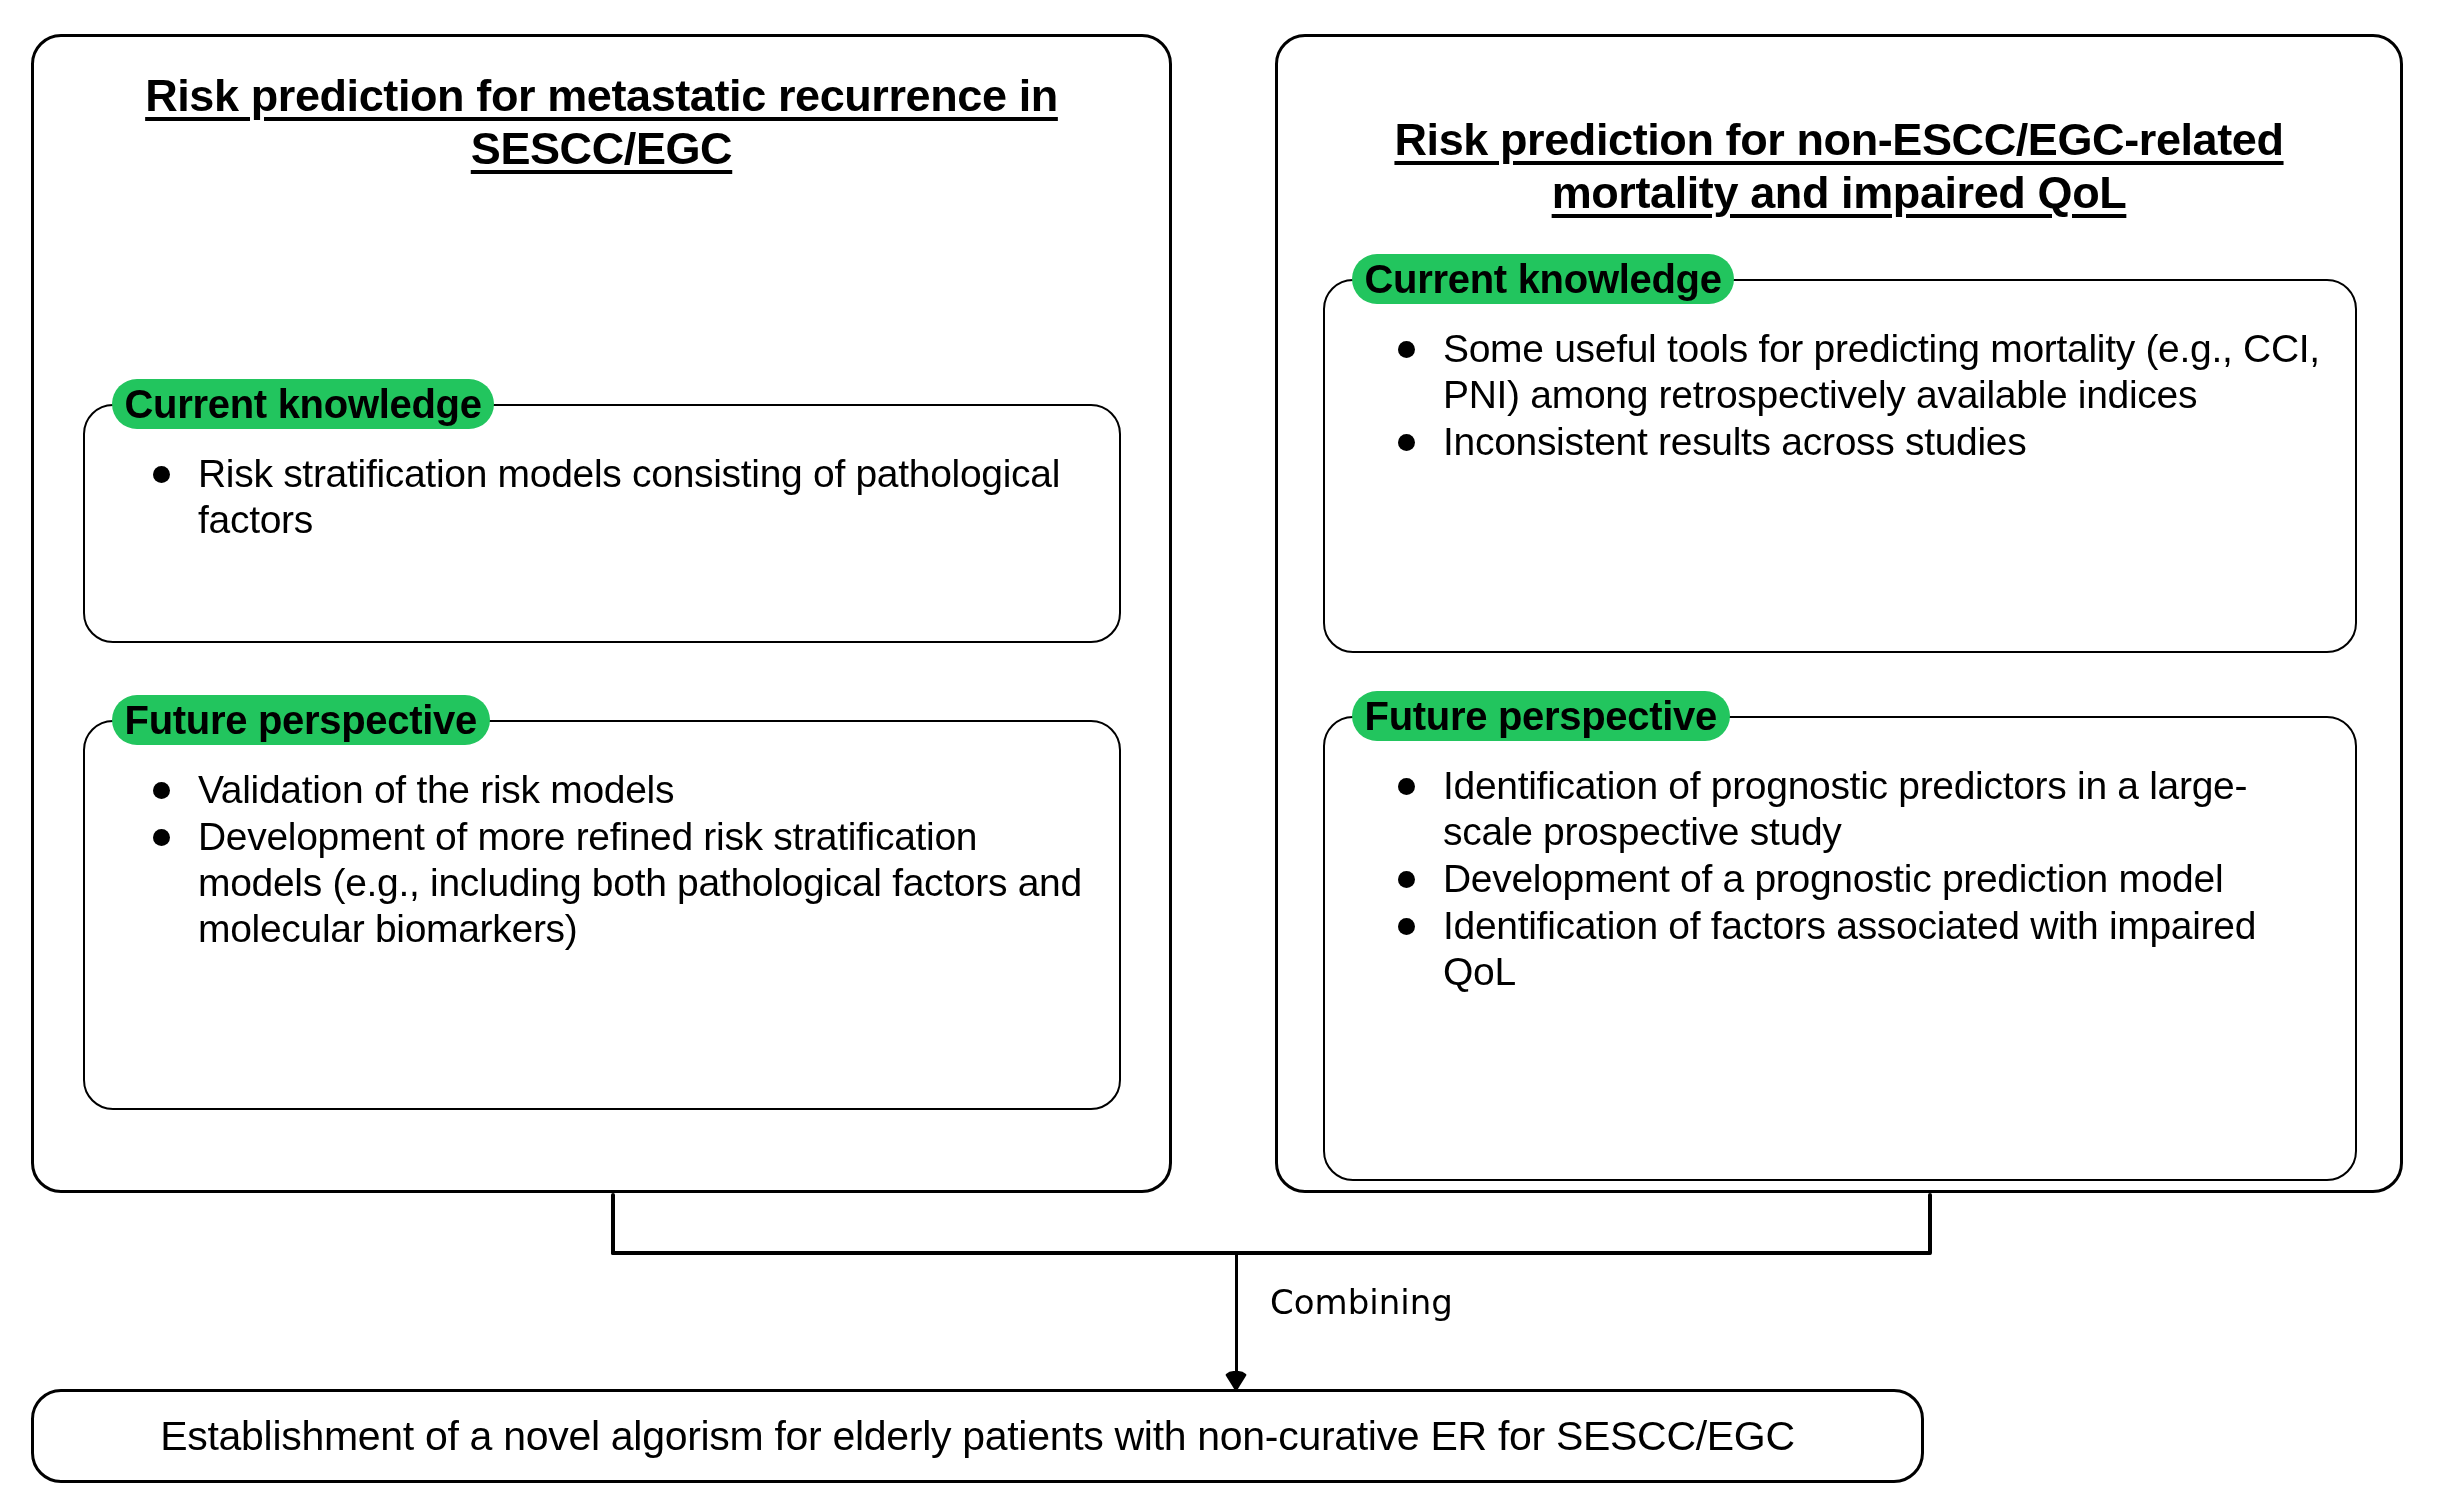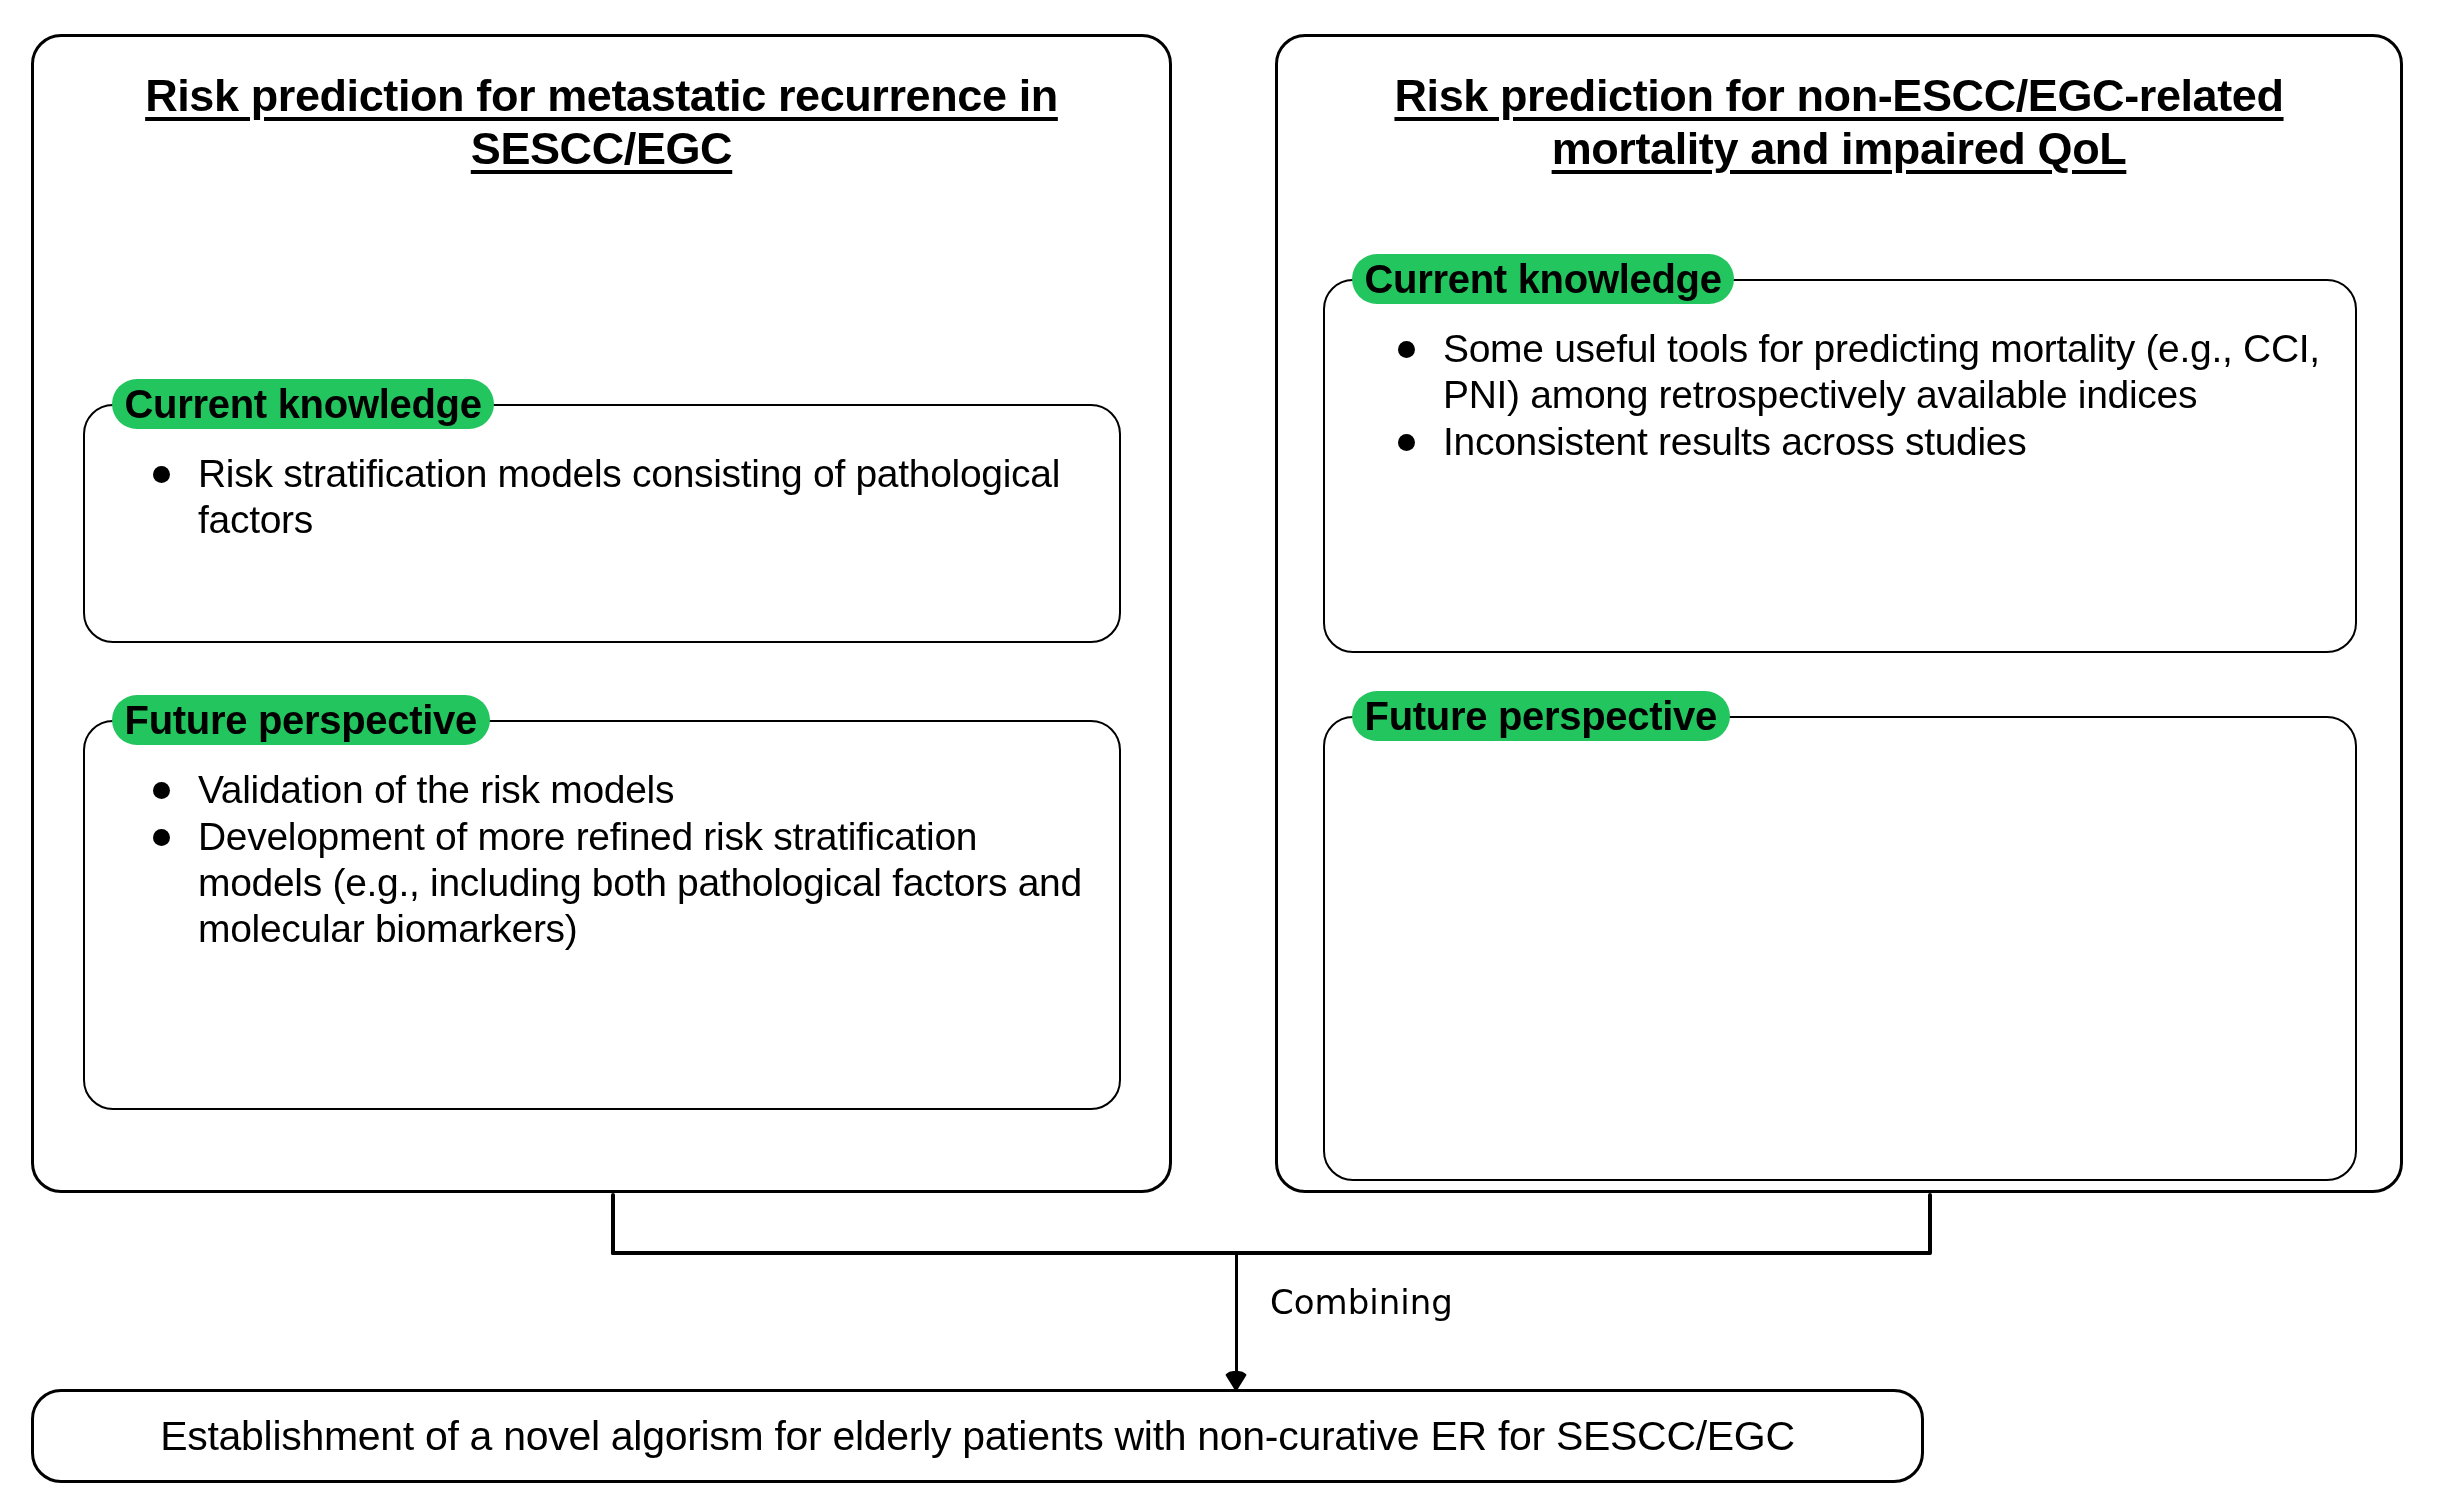--- a/index.html
+++ b/index.html
@@ -31,21 +31,21 @@
     font-weight: bold;
     font-size: 45px;
     line-height: 1.18;
     text-decoration: underline;
     text-decoration-thickness: 3.6px;
     text-underline-offset: 6.2px;
     letter-spacing: -0.4px;
     padding-top: 32px;
   }
   #panel-left  .panel-title { padding-left: 80px; padding-right: 80px; }
-  #panel-right .panel-title { padding-left: 49px; padding-right: 49px; }
+  #panel-right .panel-title { padding-left: 49px; padding-right: 49px; margin-top: 44px; }
 
   
   .group {
     position: absolute;
     border: 2.7px solid #000;
   }
   .group > legend {
     position: absolute;
     top: -27px;
     left: 27px;
@@ -170,20 +170,25 @@
   <div class="group" id="grp-r-ck">
     <legend>Current knowledge</legend>
     <ul class="bullets">
       <li>Some useful tools for predicting mortality (e.g., CCI, PNI) among retrospectively available indices</li>
       <li>Inconsistent results across studies</li>
     </ul>
   </div>
 
   <div class="group" id="grp-r-fp">
     <legend>Future perspective</legend>
+    <ul class="bullets">
+      <li>Identification of prognostic predictors in a large-scale prospective study</li>
+      <li>Development of a prognostic prediction model</li>
+      <li>Identification of factors associated with impaired QoL</li>
+    </ul>
   </div>
 
 </div>
 
 <div class="conn" id="conn-left-down"></div>
 <div class="conn" id="conn-right-down"></div>
 <div class="conn" id="conn-horizontal"></div>
 <div class="conn" id="conn-stem"></div>
 <div id="conn-arrow"></div>
 

